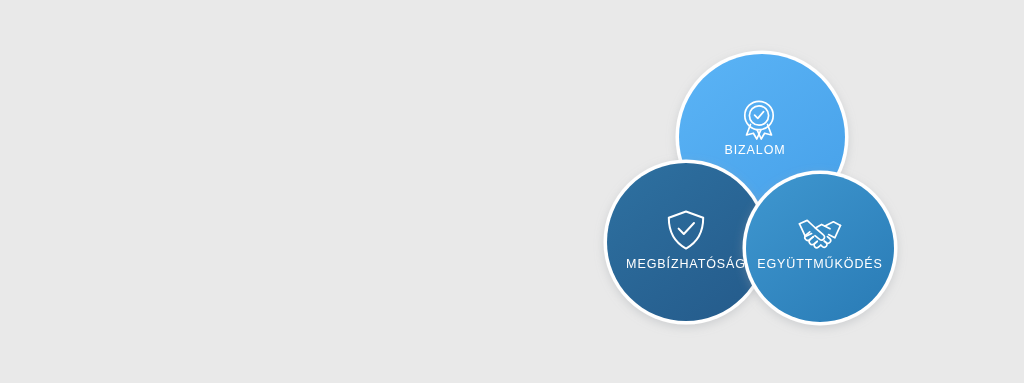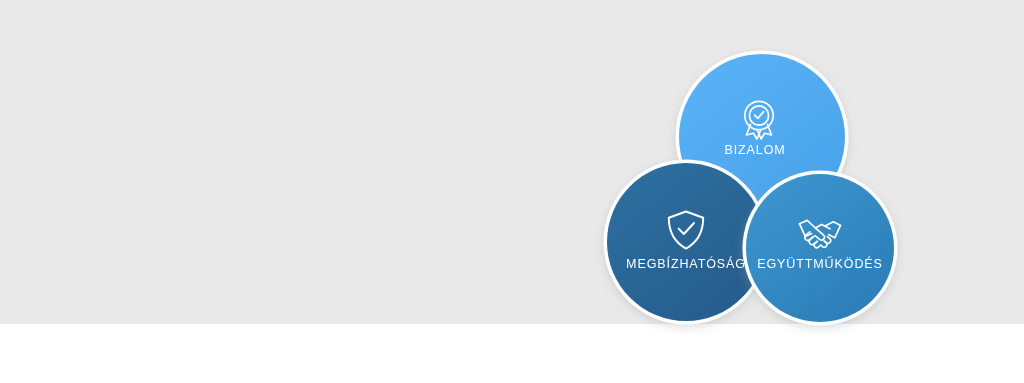--- a/index.html
+++ b/index.html
@@ -8,21 +8,21 @@
   }
   body {
     width: 1024px;
     height: 383px;
     overflow: hidden;
     font-family: "Liberation Sans", sans-serif;
   }
   #stage {
     position: relative;
     width: 1024px;
-    height: 324px;
+    height: 383px;
     background: #e9e9e9;
   }
   #venn-svg {
     position: absolute;
     left: 0;
     top: 0;
     width: 1024px;
     height: 383px;
     display: block;
   }

